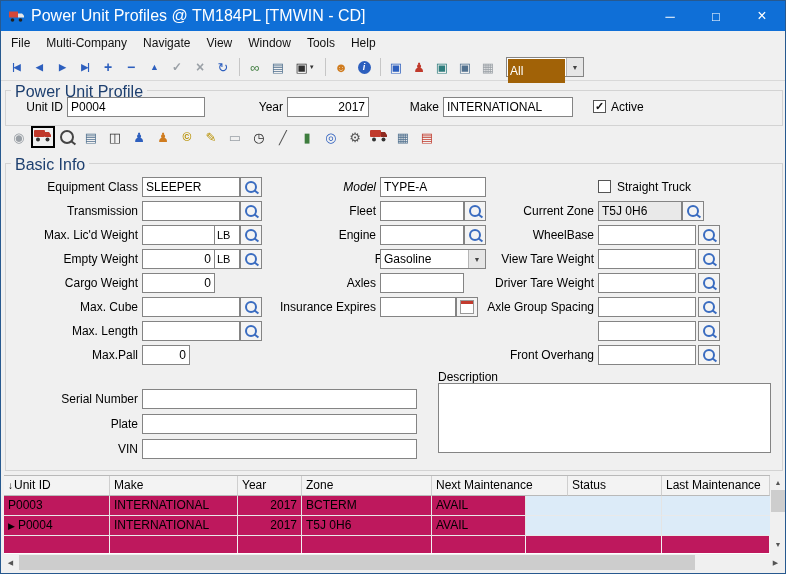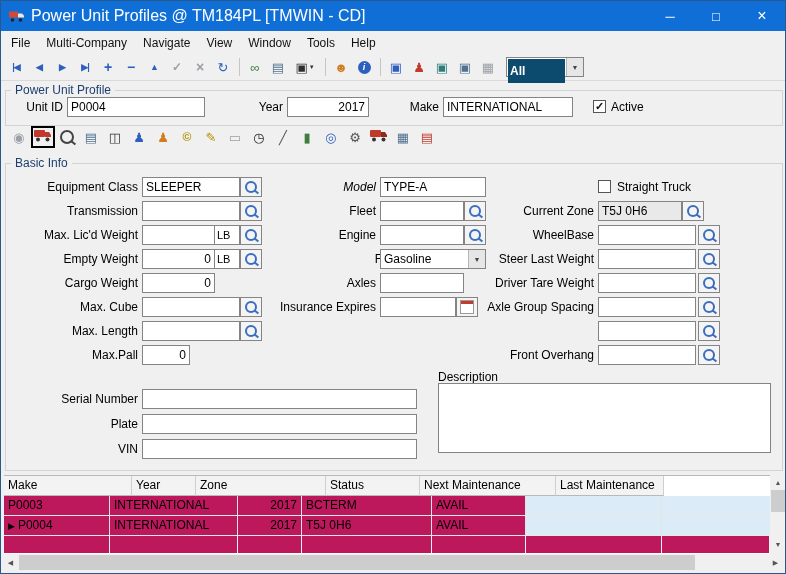--- a/index.html
+++ b/index.html
@@ -24,24 +24,24 @@
   .ic-blue{color:#2d5fbe}.ic-gray{color:#9aa0a6}.ic-dgray{color:#555}.ic-green{color:#3e7d3e}
   .ic-steel{color:#51718f}.ic-orange{color:#d07c1f}.ic-red{color:#c0392b}.ic-yellow{color:#b89000}
   .ic-dark{color:#2e2e2e}.ic-teal{color:#2e7d7d}
   .info-badge{width:13px;height:13px;border-radius:50%;background:#2d5fbe;color:#fff;font-size:9px;font-weight:bold;font-style:italic;display:flex;align-items:center;justify-content:center;}
   .dd-arrow{font-size:6px;color:#333;margin-left:1px;}
   
   .combo{box-sizing:border-box;border:1px solid #848484;background:#fff;display:flex;align-items:stretch;}
   .combo-val{flex:1;font-size:12px;display:flex;align-items:center;padding:0 3px;}
   .combo-arrow{width:16px;background:#e6e6e6;border-left:1px solid #b5b5b5;display:flex;align-items:center;justify-content:center;font-size:7px;color:#444;}
   .allcombo{width:78px;height:20px;margin-left:6px;}
-  .allcombo .combo-val{background:#0c4a6e;color:#fff;margin:1px;padding:12px 2px;font-weight:bold;}
+  .allcombo .combo-val{background:#a16207;color:#fff;margin:1px;padding:12px 2px;}
   
   .groupbox{position:absolute;border:1px solid #d3d3d3;}
-  .gb-label{position:absolute;top:-8px;left:5px;background:#f0f0f0;padding:0 4px;font-size:12px;color:#1d3f6f;white-space:nowrap;}
+  .gb-label{position:absolute;top:-8px;left:5px;background:#f0f0f0;padding:0 4px;font-size:16px;color:#1d3f6f;white-space:nowrap;}
   
   .lbl{position:absolute;height:20px;line-height:20px;font-size:12px;text-align:right;color:#000;white-space:nowrap;}
   .lbl-left{text-align:left;}
   .inp{position:absolute;height:20px;box-sizing:border-box;border:1px solid #848484;background:#fff;font-size:12px;padding:0 3px;font-family:inherit;color:#000;}
   .inp.num{text-align:right;}
   .inp.ro{background:#e9e9e9;}
   .unitbox{position:absolute;height:20px;box-sizing:border-box;border:1px solid #848484;border-left:none;background:#fff;font-size:11px;display:flex;align-items:center;padding-left:2px;}
   .lkp{position:absolute;width:22px;height:20px;box-sizing:border-box;border:1px solid #848484;background:#f4f4f4;display:flex;align-items:center;justify-content:center;}
   .mag{width:8px;height:8px;border:2px solid #3a6cc0;border-radius:50%;position:relative;}
   .mag::after{content:"";position:absolute;width:5px;height:2px;background:#3a6cc0;right:-4px;bottom:-2px;transform:rotate(40deg);}
@@ -353,21 +353,21 @@
   <span class="lkp" style="left:681px;top:200px;">
       <span class="mag"></span>
     </span>
 
   <div class="lbl" style="left:455px;top:224px;width:138px;">WheelBase</div>
   <input class="inp" style="left: 597px; top: 224px; width: 98px;" value="">
   <span class="lkp" style="left:697px;top:224px;">
       <span class="mag"></span>
     </span>
 
-  <div class="lbl" style="left:455px;top:248px;width:138px;">Steer Last Weight</div>
+  <div class="lbl" style="left:455px;top:248px;width:138px;">View Tare Weight</div>
   <input class="inp" style="left: 597px; top: 248px; width: 98px;" value="">
   <span class="lkp" style="left:697px;top:248px;">
       <span class="mag"></span>
     </span>
 
   <div class="lbl" style="left:455px;top:272px;width:138px;">Driver Tare Weight</div>
   <input class="inp" style="left: 597px; top: 272px; width: 98px;" value="">
   <span class="lkp" style="left:697px;top:272px;">
       <span class="mag"></span>
     </span>
@@ -394,25 +394,26 @@
   <div class="lbl" style="left:10px;top:413px;width:127px;">Plate</div>
   <input class="inp" style="left: 141px; top: 413px; width: 275px;" value="">
   <div class="lbl" style="left:10px;top:438px;width:127px;">VIN</div>
   <input class="inp" style="left: 141px; top: 438px; width: 275px;" value="">
 
   <div class="lbl lbl-left" style="left:437px;top:366px;width:150px;">Description</div>
   <textarea class="desc" style="left: 437px; top: 382px; width: 333px; height: 70px;"></textarea>
 
   <div class="grid">
     <div class="grow ghead">
+      <span class="gcell c0"><span class="sortg">↓</span><span>Unit ID</span></span>
       <span class="gcell c1">Make</span>
       <span class="gcell c2">Year</span>
       <span class="gcell c3">Zone</span>
+      <span class="gcell c5">Next Maintenance</span>
       <span class="gcell c4">Status</span>
-      <span class="gcell c5">Next Maintenance</span>
       <span class="gcell c6">Last Maintenance</span>
     </div>
     <div class="grow">
       <span class="gcell c0">P0003</span>
       <span class="gcell c1">INTERNATIONAL</span>
       <span class="gcell c2 cyear">2017</span>
       <span class="gcell c3">BCTERM</span>
       <span class="gcell c4">AVAIL</span>
       <span class="gcell c5 tint"></span>
       <span class="gcell c6 tint"></span>

